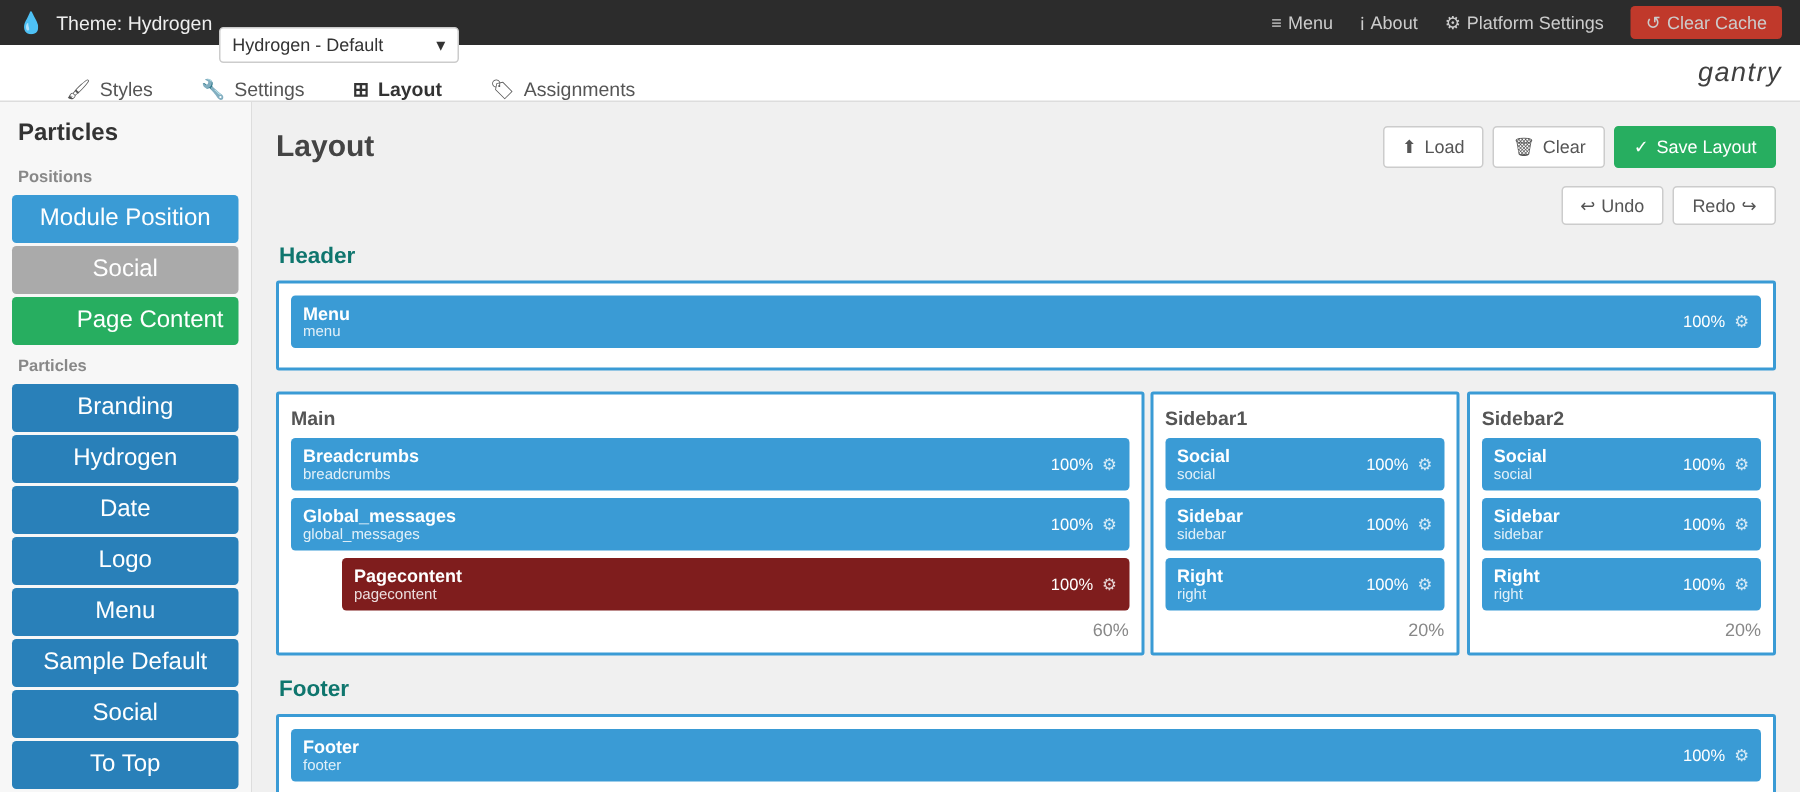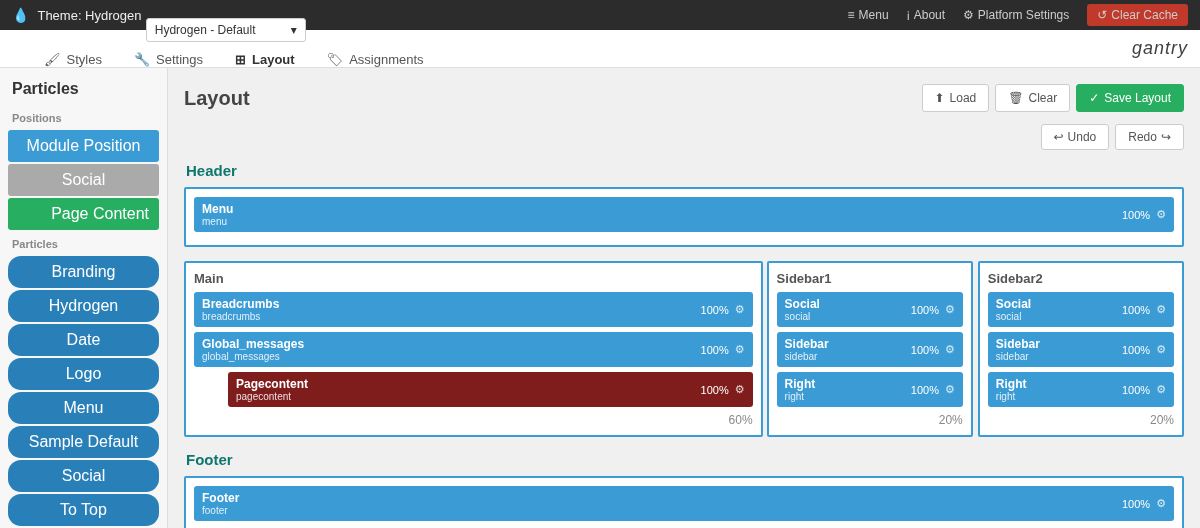--- a/index.html
+++ b/index.html
@@ -86,21 +86,21 @@
       border: none;
       border-radius: 3px;
       cursor: pointer;
       font-size: 16px;
       text-align: center;
       color: #fff;
     }
     .particle-btn.blue { background: #3a9bd5; }
     .particle-btn.gray { background: #aaa; }
     .particle-btn.green { background: #27ae60; text-align: right; }
-    .particle-btn.teal { background: #2980b9; border-radius: 13px; }
+    .particle-btn.teal { background: #2980b9; }
     .atom-section { margin-top: 4px; }
 
     
     .content-area {
       flex: 1;
       overflow-y: auto;
       padding: 16px;
       background: #f0f0f0;
     }
     .layout-header-row {

